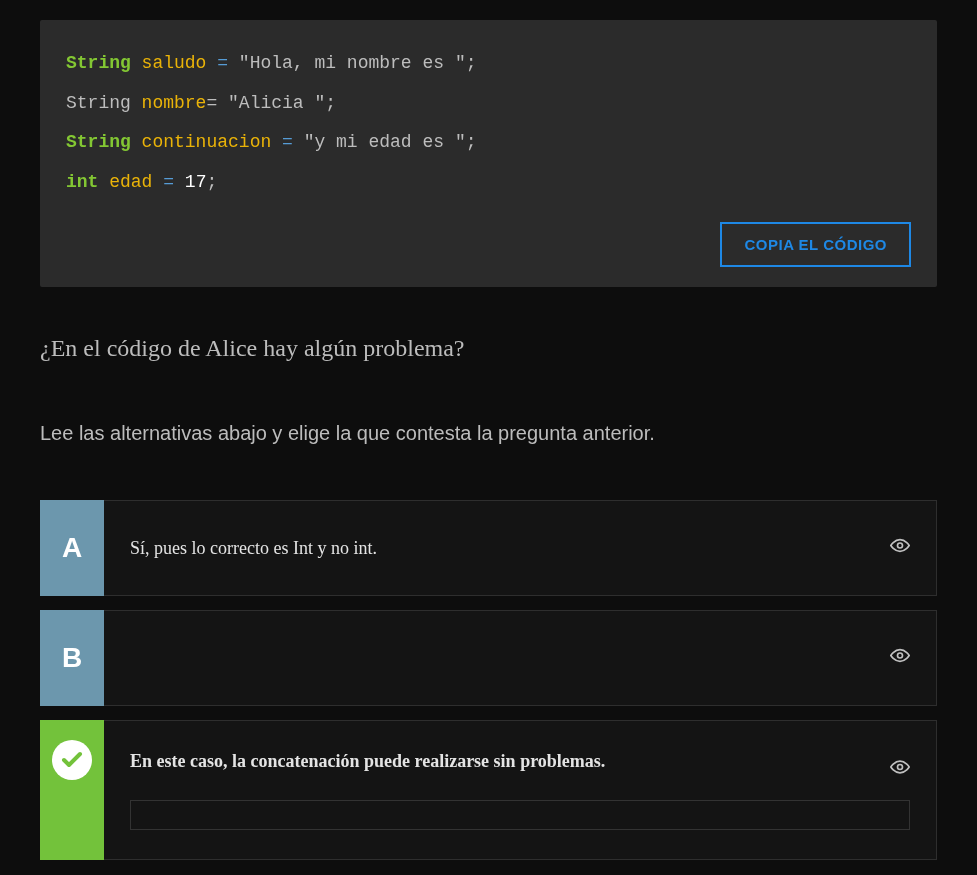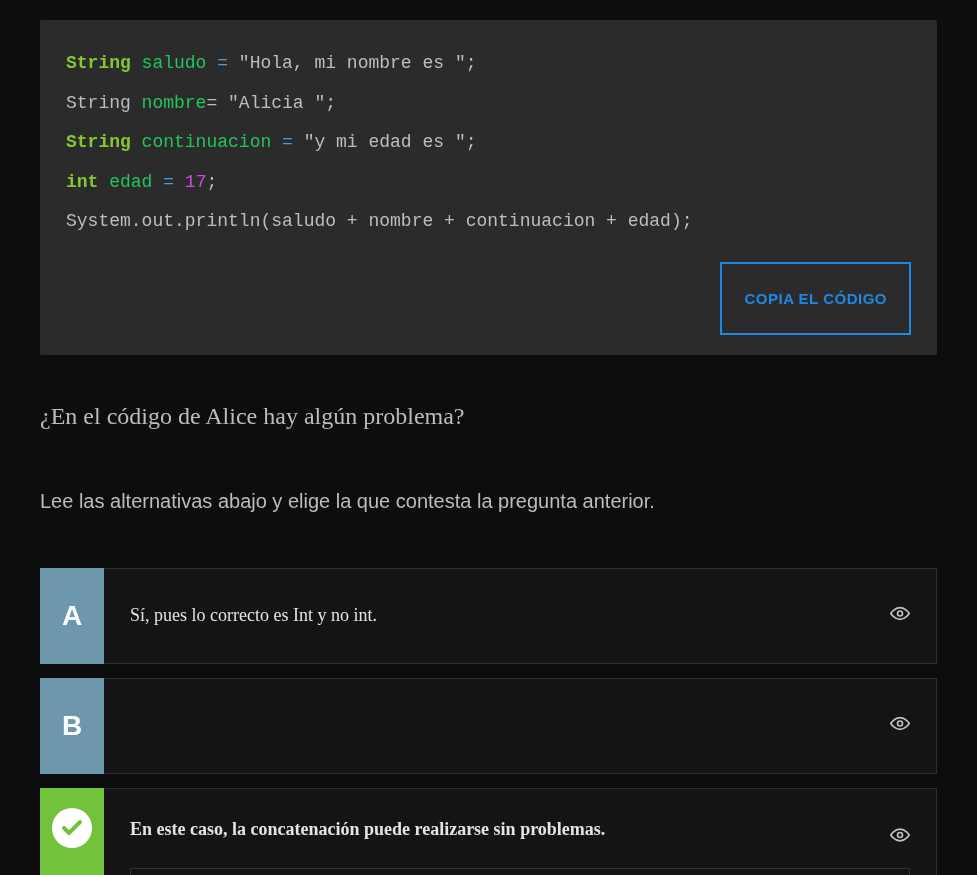--- a/index.html
+++ b/index.html
@@ -16,31 +16,31 @@
       border-radius: 2px;
       font-family: 'Consolas', 'Courier New', monospace;
       font-size: 18px;
       line-height: 2.2;
       margin-bottom: 48px;
       position: relative;
     }
     .code-block .line { white-space: pre; color: #bdbdbd; }
     .kw-type { color: #83c733; font-weight: bold; }
     .kw-type-dim { color: #bdbdbd; }
-    .var { color: #22c55e; }
+    .var { color: #eab308; }
     .str { color: #bdbdbd; }
-    .num { color: #d946ef; }
+    .num { color: #ffffff; }
     .op { color: #569cd6; }
     .copy-btn {
       float: right;
       margin-top: 20px;
       border: 2px solid #1e88e5;
       color: #1e88e5;
       background: transparent;
-      padding: 26px 22px;
+      padding: 12px 22px;
       font-size: 15px;
       font-weight: bold;
       letter-spacing: 0.5px;
       cursor: pointer;
       font-family: Arial, sans-serif;
     }
     .code-block::after { content:""; display:table; clear:both; }
     .question {
       font-family: Georgia, serif;
       font-size: 24px;
@@ -127,21 +127,20 @@
     }
   </style>
 </head>
 <body>
 
 <div class="code-block">
   <div class="line"><span class="kw-type">String</span><span class="var"> saludo</span><span class="op"> = </span><span class="str">"Hola, mi nombre es "</span><span>;</span></div>
   <div class="line"><span class="kw-type-dim">String</span><span class="var"> nombre</span><span>= </span><span class="str">"Alicia "</span><span>;</span></div>
   <div class="line"><span class="kw-type">String</span><span class="var"> continuacion</span><span class="op"> = </span><span class="str">"y mi edad es "</span><span>;</span></div>
   <div class="line"><span class="kw-type">int</span><span class="var"> edad</span><span class="op"> = </span><span class="num">17</span><span>;</span></div>
-  <div class="line">System.out.println(saludo + nombre + continuacion + edad);</div>
   <button class="copy-btn">COPIA EL CÓDIGO</button>
 </div>
 
 <p class="question">¿En el código de Alice hay algún problema?</p>
 <p class="instruction">Lee las alternativas abajo y elige la que contesta la pregunta anterior.</p>
 
 <div class="choice">
   <div class="choice-letter">A</div>
   <div class="choice-body">
     <span class="choice-text">Sí, pues lo correcto es Int y no int.</span>

